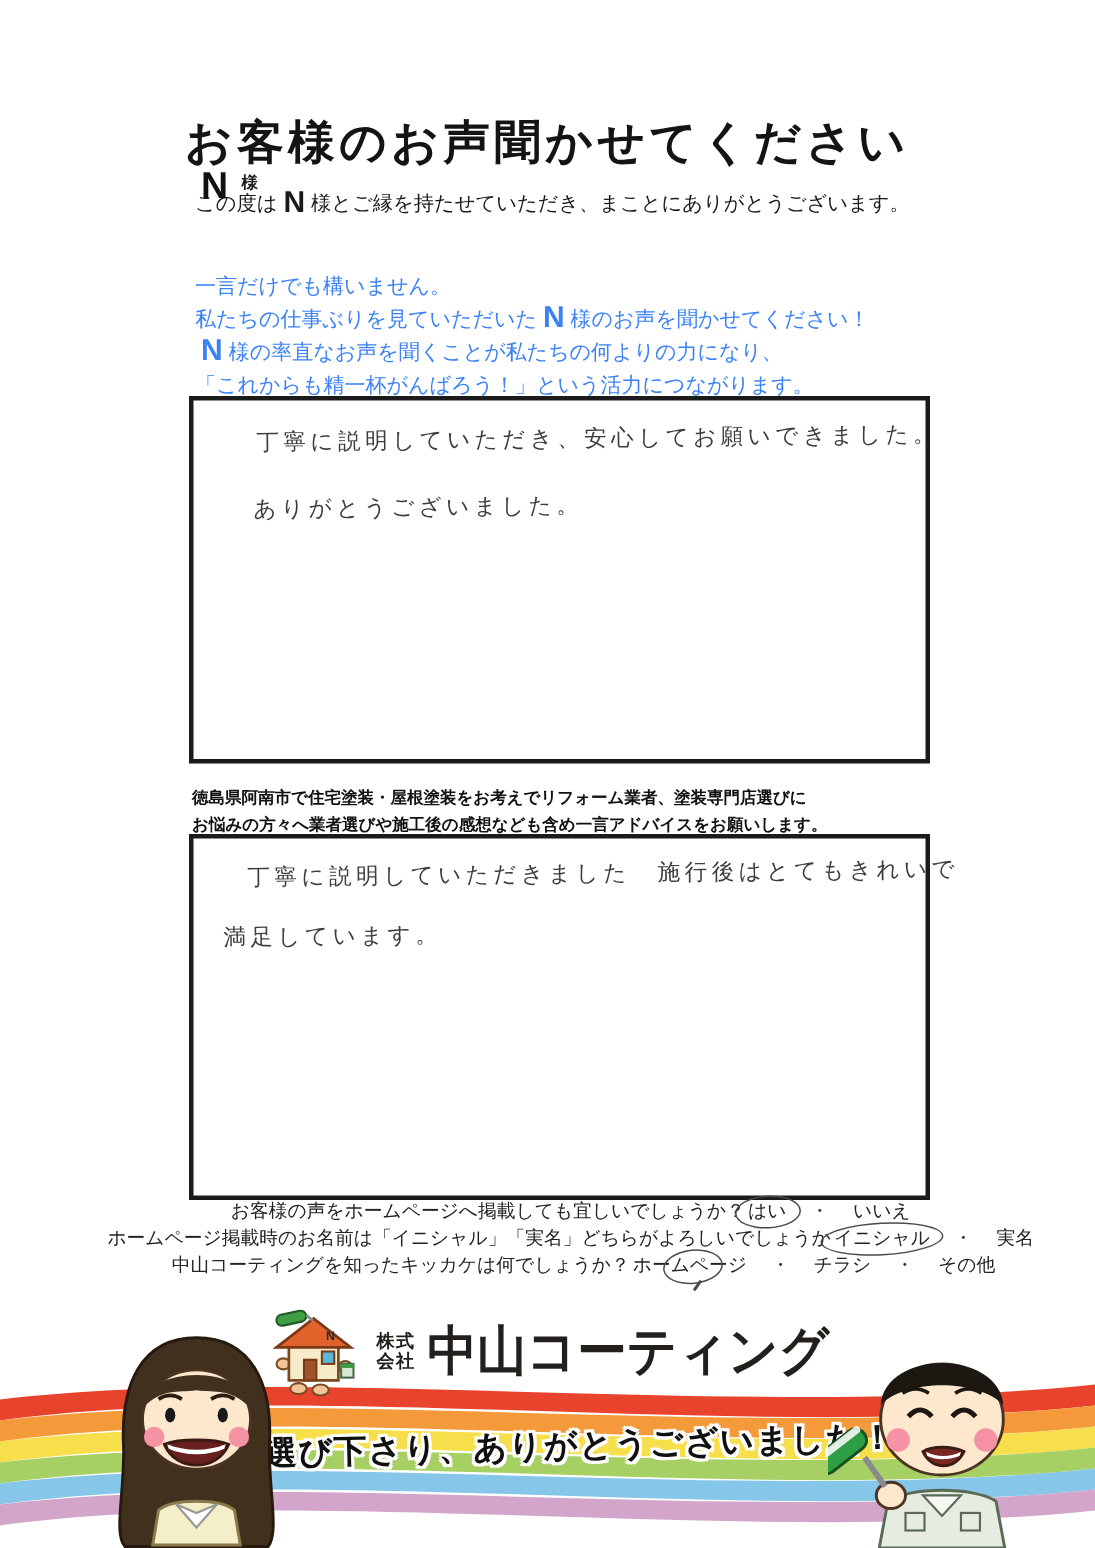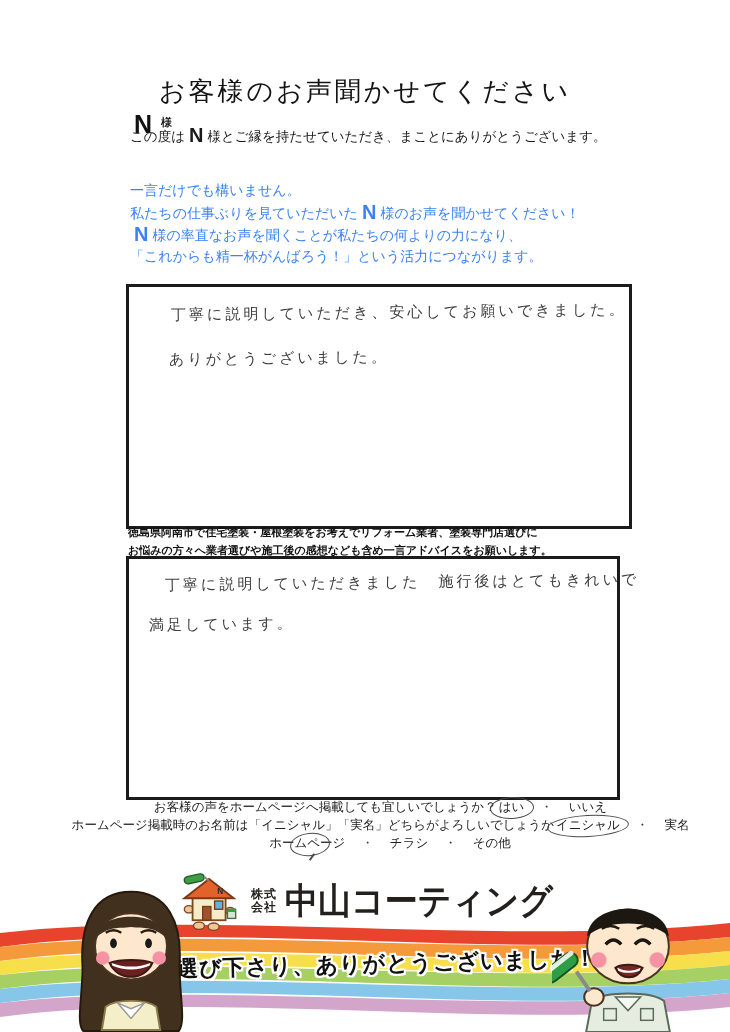--- a/index.html
+++ b/index.html
@@ -2,33 +2,33 @@
 <html lang="ja"><head>
 <meta charset="utf-8">
 <style>
   html,body{margin:0;padding:0;background:#ffffff;}
   .page{
     position:relative; width:730px; height:1032px; background:#ffffff;
     font-family:"Liberation Sans","DejaVu Sans",sans-serif; color:#1c1c1c; overflow:hidden;
   }
   .title{
     position:absolute; left:0; right:0; top:74px; text-align:center;
-    font-size:26px; font-weight:400; letter-spacing:3px; color:#141414;
+    font-size:31px; font-weight:700; letter-spacing:3px; color:#141414;
   }
   .salutation{position:absolute; left:134px; top:112px;}
   .big-n{font-size:25px; font-weight:800; color:#111; line-height:1;}
   .salutation .sama{font-size:11px; font-weight:600; margin-left:9px; vertical-align:7px;}
   .greeting{position:absolute; left:130px; top:124px; font-size:13.5px; color:#1a1a1a; white-space:nowrap;}
   .inline-n{font-size:20px; font-weight:800; line-height:1; margin:0 4px; position:relative; top:1px;}
   .intro{position:absolute; left:130px; top:179px; font-size:14px; line-height:22px; color:#3b82f6; white-space:nowrap;}
   .intro .line{height:22px;}
   .fbox{
     position:absolute; left:126px; width:488px; border:3px solid #1b1b1b; background:#fff;
   }
-  .fbox.box1{top:284px; height:239px;padding-left:12px;}
+  .fbox.box1{top:264px; height:239px;}
   .fbox.box2{top:556px; height:238px;}
   .handwriting{
     position:absolute; font-size:15px; letter-spacing:3px; color:#3d3d3d;
     transform:rotate(-0.7deg); white-space:nowrap; font-weight:400;
   }
   .advice{
     position:absolute; left:128px; top:524px; width:500px;
     font-size:11px; font-weight:600; line-height:17.5px; color:#111; white-space:nowrap;
   }
   .q-row{
@@ -120,20 +120,21 @@
   <div class="q-row" style="left:131px; top:817px; width:501px;">
     <span class="q-text">ホームページ掲載時のお名前は「イニシャル」「実名」どちらがよろしいでしょうか</span>
     <span class="q-opts">
       <span class="opt circled">イニシャル</span>
       <span class="sep">・</span>
       <span class="opt">実名</span>
     </span>
   </div>
 
   <div class="q-row" style="left:148px; top:835px; width:484px;">
+    <span class="q-text">中山コーティングを知ったキッカケは何でしょうか？</span>
     <span class="q-opts">
       <span class="opt circled-partial">ホームページ</span>
       <span class="sep">・</span>
       <span class="opt">チラシ</span>
       <span class="sep">・</span>
       <span class="opt">その他</span>
     </span>
   </div>
 
   <div class="logo-row">

